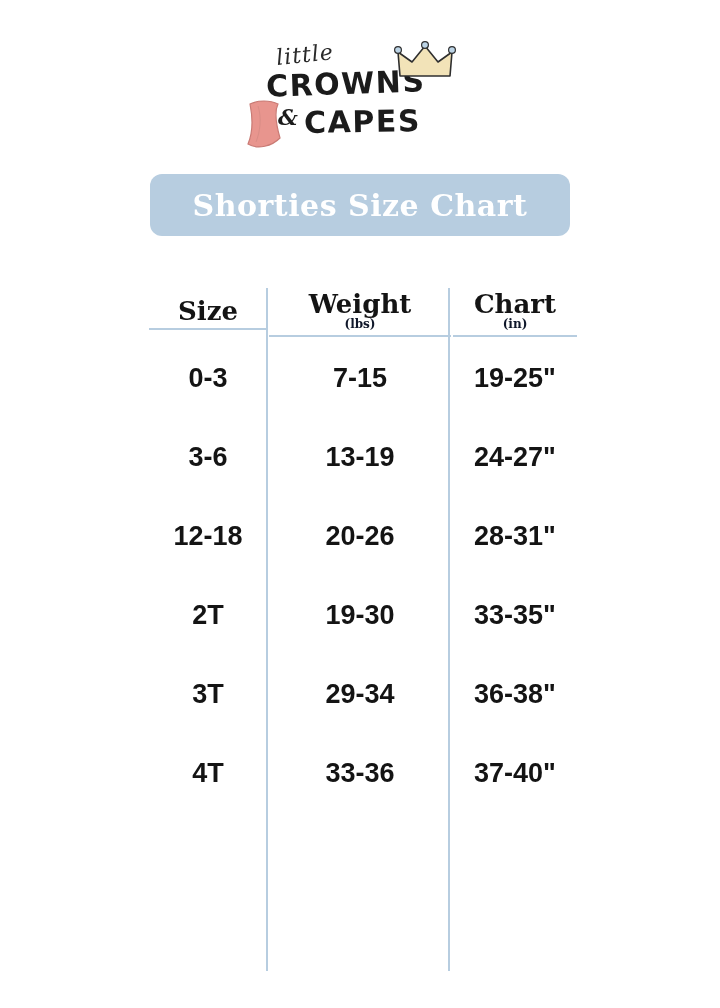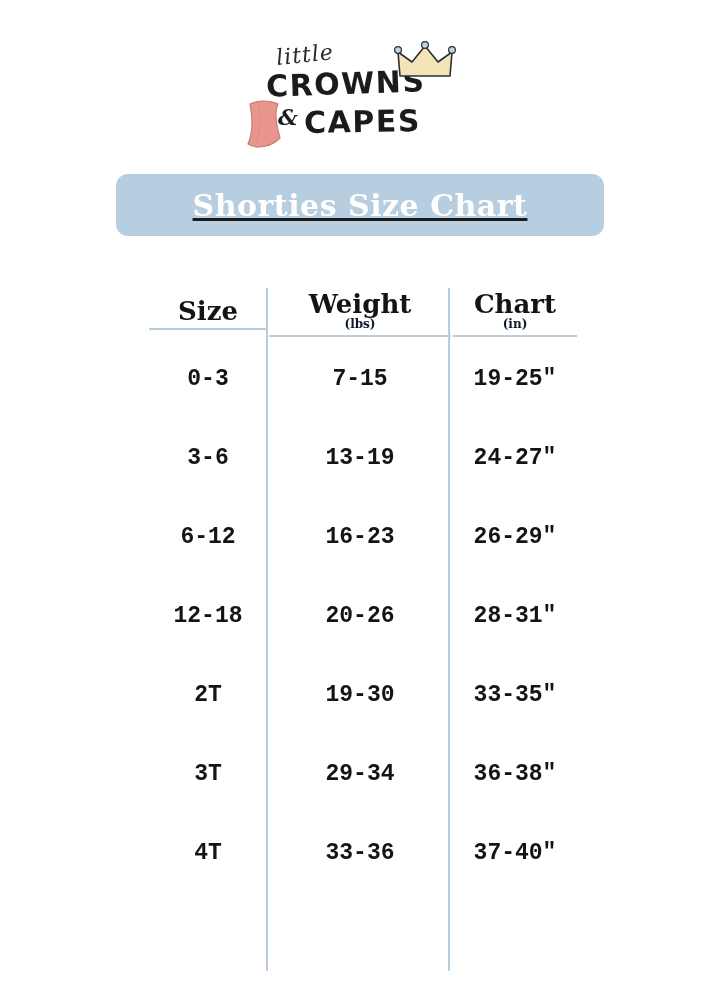--- a/index.html
+++ b/index.html
@@ -96,28 +96,27 @@
     height: 52px;
   }
 
   
   .title-wrap {
     display: flex;
     justify-content: center;
     margin-top: 24px;
   }
   .title-banner {
-    width: 488px;
+    width: 420px;
     height: 62px;
     background: #b7cde0;
     border-radius: 12px;
     display: flex;
     align-items: center;
     justify-content: center;
-    text-decoration: underline;
   }
   .title-banner .title-text {
     font-family: "DejaVu Serif", serif;
     font-weight: bold;
     font-size: 30px;
     color: #ffffff;
     letter-spacing: 0.5px;
   }
 
   
@@ -151,23 +150,23 @@
     color: #0f172a;
     margin-top: -2px;
   }
   .head-rule {
     height: 2px;
     background: #b7cde0;
     width: 100%;
     margin-top: 4px;
   }
   table.size-table tbody td {
-    font-family: Liberation Mono, monospace;
-    font-weight: bold;
-    font-size: 23px;
+    font-family: Liberation Sans, sans-serif;
+    font-weight: bold;
+    font-size: 27px;
     height: 77px;
     color: #141414;
   }
   .col-divider {
     position: absolute;
     top: 0;
     width: 2px;
     background: #b7cde0;
   }
   #divider-1 { left: 118px; }
@@ -236,25 +235,20 @@
           <td class="cell-size">0-3</td>
           <td class="cell-weight">7-15</td>
           <td class="cell-height">19-25"</td>
         </tr>
         <tr>
           <td class="cell-size">3-6</td>
           <td class="cell-weight">13-19</td>
           <td class="cell-height">24-27"</td>
         </tr>
         <tr>
-          <td class="cell-size">6-12</td>
-          <td class="cell-weight">16-23</td>
-          <td class="cell-height">26-29"</td>
-        </tr>
-        <tr>
           <td class="cell-size">12-18</td>
           <td class="cell-weight">20-26</td>
           <td class="cell-height">28-31"</td>
         </tr>
         <tr>
           <td class="cell-size">2T</td>
           <td class="cell-weight">19-30</td>
           <td class="cell-height">33-35"</td>
         </tr>
         <tr>

